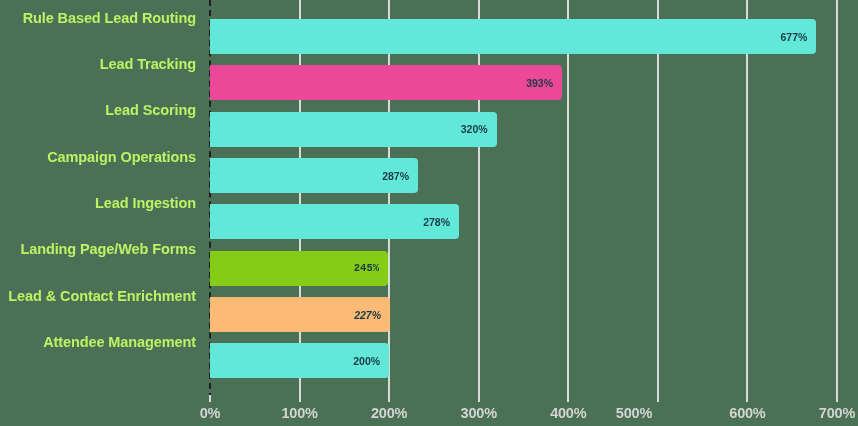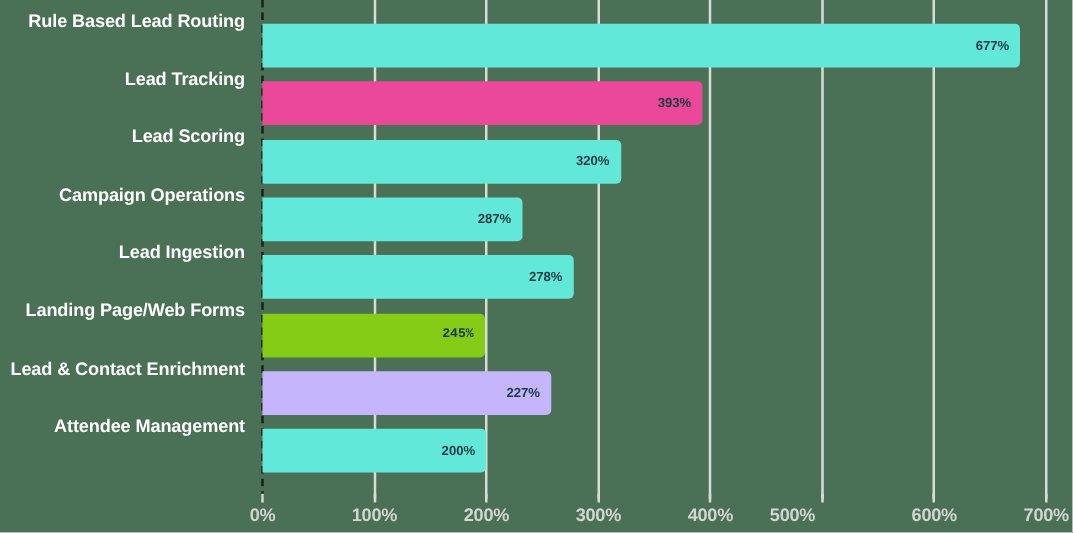--- a/index.html
+++ b/index.html
@@ -47,21 +47,21 @@
     height: 7px;
     background: #d9dbd7;
   }
 
   
   .cat-label {
     position: absolute;
     right: 662px;            
     text-align: right;
     white-space: nowrap;
-    color: #ffffff;
+    color: #bef264;
     font-size: 14.5px;
     font-weight: bold;
     letter-spacing: -0.1px;
     line-height: 1;
     transform: translateY(-50%);
   }
 
   
   .bar {
     position: absolute;
@@ -132,21 +132,21 @@
         </div>
         <div class="bar" style="top: 139.05px; width: 208px; background: rgb(98, 232, 217);">
           <span class="bar-value">287%</span>
         </div>
         <div class="bar" style="top: 185.4px; width: 249.009px; background: rgb(98, 232, 217);">
           <span class="bar-value">278%</span>
         </div>
         <div class="bar" style="top: 231.75px; width: 178px; background: #84cc16; font-family: Liberation Mono, monospace;">
           <span class="bar-value">245%</span>
         </div>
-        <div class="bar" style="top: 278.1px; width: 231px; background: #c4b5fd;">
+        <div class="bar" style="top: 278.1px; width: 180px; background: #fdba74; font-style: italic;">
           <span class="bar-value">227%</span>
         </div>
         <div class="bar" style="top: 324.45px; width: 179.143px; background: rgb(98, 232, 217);">
           <span class="bar-value">200%</span>
         </div>
       </div>
     <div id="catlabels-layer">
         <div class="cat-label" style="top: 17.5px;">Rule Based Lead Routing</div>
         <div class="cat-label" style="top: 63.85px;">Lead Tracking</div>
         <div class="cat-label" style="top: 110.2px;">Lead Scoring</div>

